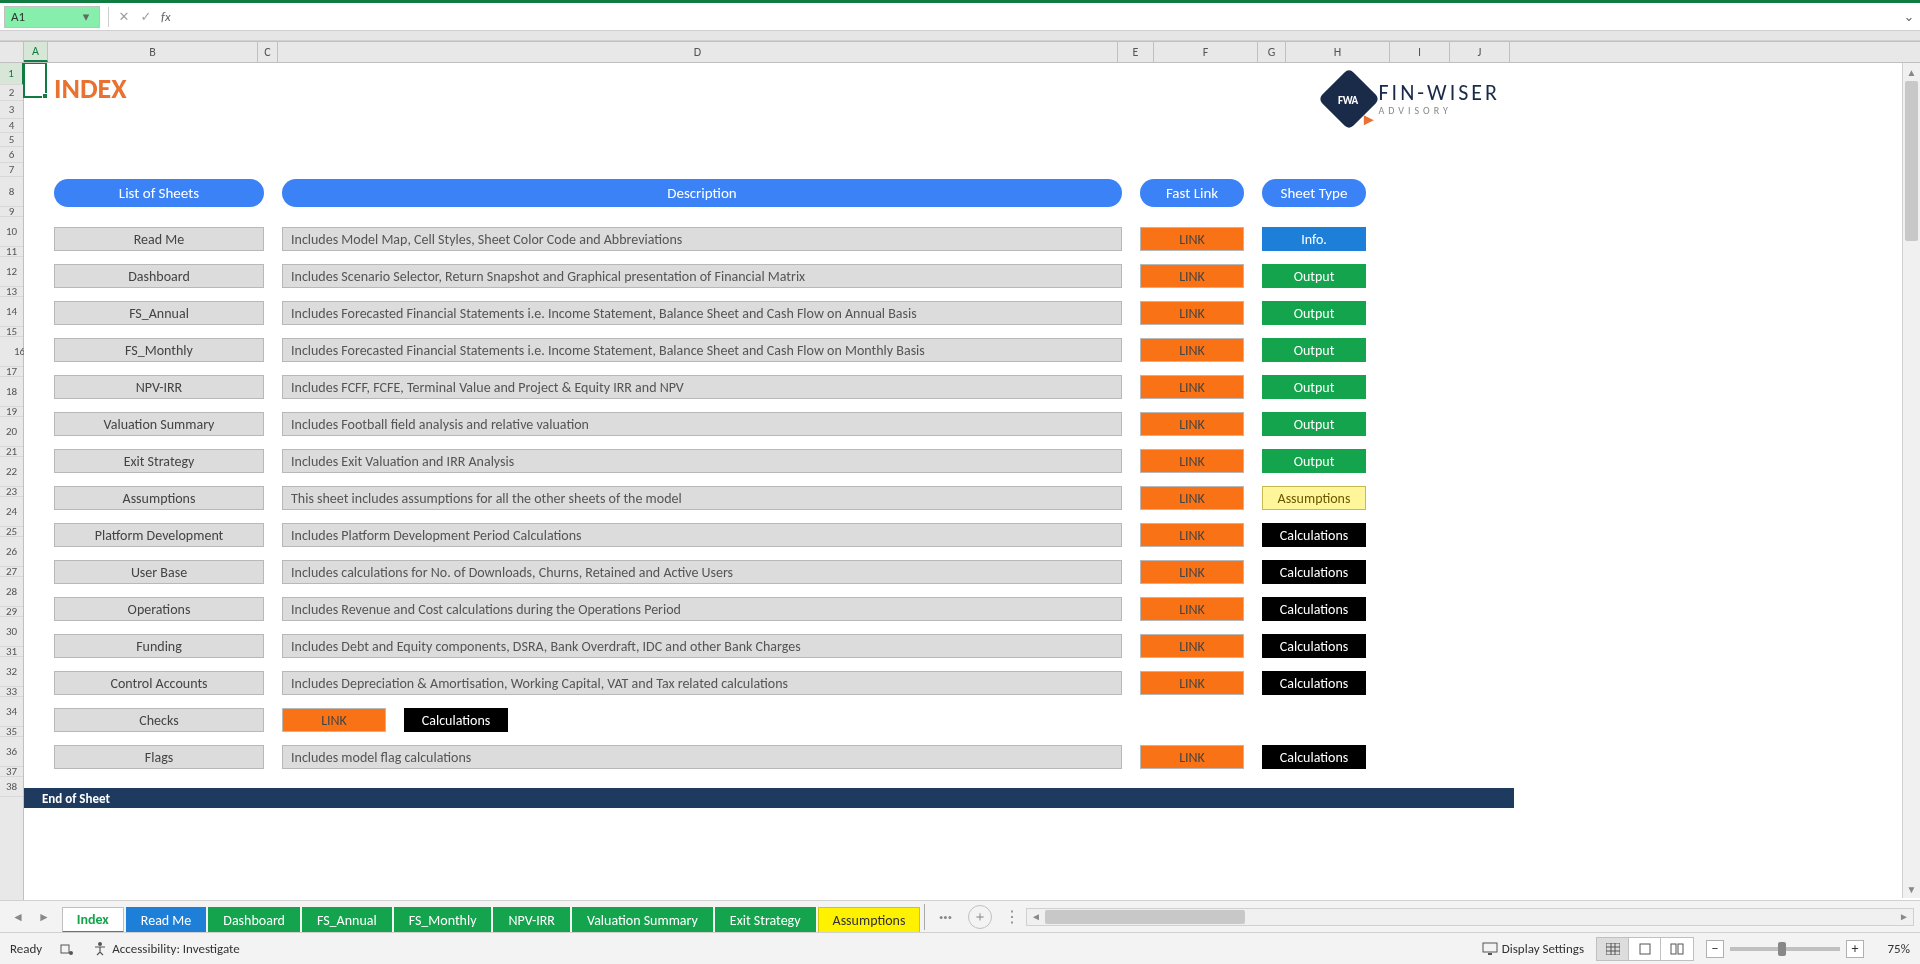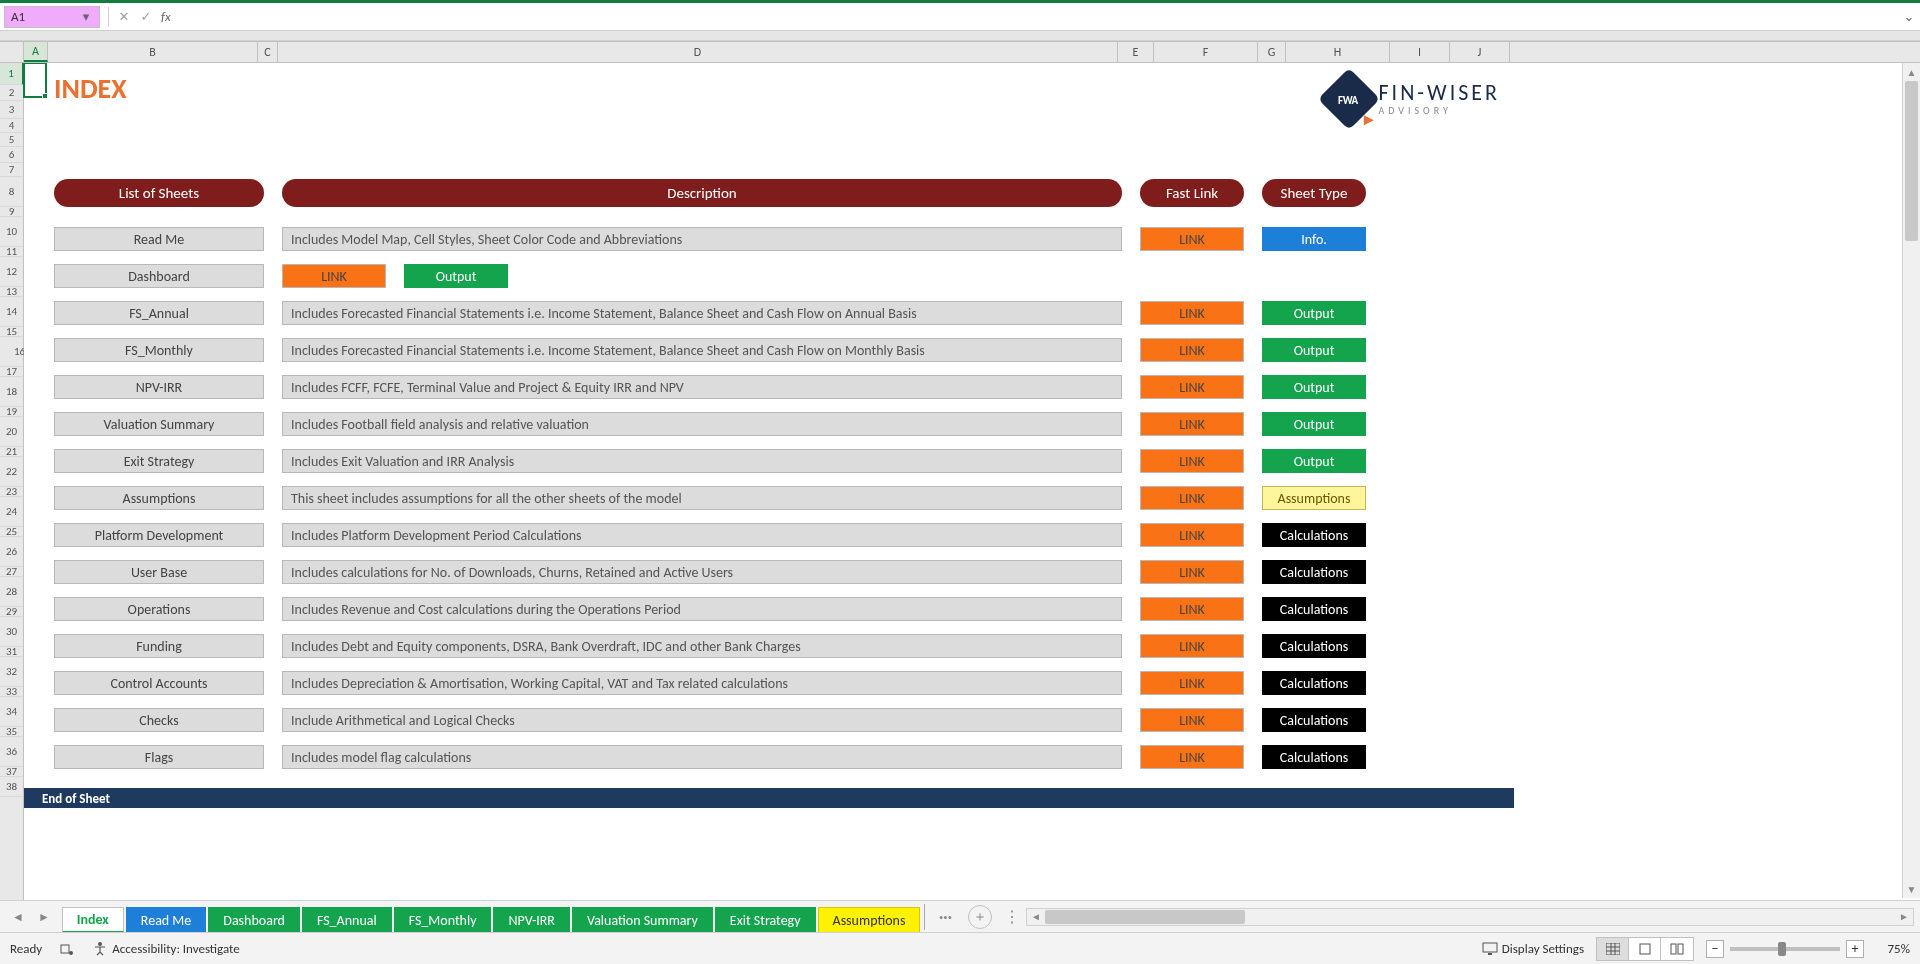--- a/index.html
+++ b/index.html
@@ -3,21 +3,21 @@
 <meta charset="utf-8">
 <style>
 * { margin: 0; padding: 0; box-sizing: border-box; }
 body { font-family: Calibri, 'Segoe UI', sans-serif; background: #f3f3f3; overflow: hidden; width: 1920px; height: 964px; position: relative; color: #333; }
 
 
 .topline { height: 3px; background: #107c41; width: 100%; }
 
 
 .fbar { height: 28px; background: #fff; border-bottom: 1px solid #d0d0d0; display: flex; align-items: center; font-size: 13px; }
-.name-box { width: 96px; height: 22px; margin: 3px 4px; border: 1px solid #c0c0c0; background: #f0abfc; display: flex; align-items: center; padding: 0 6px; }
+.name-box { width: 96px; height: 22px; margin: 3px 4px; border: 1px solid #c0c0c0; background: #86efac; display: flex; align-items: center; padding: 0 6px; }
 .name-box-dd { width: 14px; text-align: center; color: #666; cursor: pointer; }
 .fbar-sep { width: 1px; height: 20px; background: #d0d0d0; margin: 0 4px; }
 .fbar-btn { width: 22px; height: 22px; display: inline-flex; align-items: center; justify-content: center; color: #a0a0a0; }
 .fx { font-style: italic; color: #666; font-size: 13px; margin-left: 4px; }
 .formula-input { flex: 1; height: 22px; border: none; outline: none; padding: 0 6px; background: transparent; }
 .fbar-expand { width: 22px; text-align: center; color: #666; cursor: pointer; }
 
 
 .spacer { height: 10px; background: #e6e6e6; border-bottom: 1px solid #d0d0d0; }
 
@@ -51,21 +51,21 @@
 .logo-diamond { width: 44px; height: 44px; background: #1a2b4a; transform: rotate(45deg); border-radius: 6px; position: relative; }
 .logo-diamond::after { content: "FWA"; position: absolute; transform: rotate(-45deg); color: #fff; font-size: 11px; width: 44px; text-align: center; top: 17px; left: 0; font-weight: bold; letter-spacing: -0.5px; }
 .logo-arrow { position: absolute; transform: rotate(-45deg); right: -12px; top: 18px; width: 0; height: 0; border-left: 10px solid #e97132; border-top: 5px solid transparent; border-bottom: 5px solid transparent; }
 .logo-text { font-family: Calibri; }
 .logo-main { font-size: 22px; color: #1a2b4a; letter-spacing: 3px; font-weight: 500; line-height: 1; }
 .logo-sub { font-size: 10px; color: #888; letter-spacing: 4px; }
 
 
 .tbl { position: absolute; top: 116px; left: 30px; }
 .hdr { display: flex; gap: 18px; margin-bottom: 20px; }
-.hdr div { background: #7f1d1d; color: #fff; font-size: 15px; font-weight: 500; display: flex; align-items: center; justify-content: center; height: 28px; border-radius: 14px; }
+.hdr div { background: #3b82f6; color: #fff; font-size: 15px; font-weight: 500; display: flex; align-items: center; justify-content: center; height: 28px; border-radius: 14px; }
 
 .row { display: flex; gap: 18px; margin-bottom: 13px; }
 .cell-b { width: 210px; height: 24px; background: #dcdcdc; border: 1px solid #b8b8b8; color: #444; font-size: 14px; display: flex; align-items: center; justify-content: center; }
 .cell-d { width: 840px; height: 24px; background: #dcdcdc; border: 1px solid #b8b8b8; color: #555; font-size: 14px; display: flex; align-items: center; padding: 0 8px; }
 .cell-l { width: 104px; height: 24px; background: #f97316; border: 1px solid #b8b8b8; color: #444; font-size: 14px; display: flex; align-items: center; justify-content: center; cursor: pointer; }
 .cell-t { width: 104px; height: 24px; color: #fff; font-size: 14px; display: flex; align-items: center; justify-content: center; }
 .t-info { background: #1e7fd8; }
 .t-output { background: #14a44d; }
 .t-assum { background: #fff59a; color: #6b5900; border: 1px solid #c8b850; }
 .t-calc { background: #000; }
@@ -217,20 +217,21 @@
           </div>
           <div id="tbody">
               <div class="row">
                 <div class="cell-b">Read Me</div>
                 <div class="cell-d">Includes Model Map, Cell Styles, Sheet Color Code and Abbreviations</div>
                 <div class="cell-l">LINK</div>
                 <div class="cell-t t-info">Info.</div>
               </div>
               <div class="row">
                 <div class="cell-b">Dashboard</div>
+                <div class="cell-d">Includes Scenario Selector, Return Snapshot and Graphical presentation of Financial Matrix</div>
                 <div class="cell-l">LINK</div>
                 <div class="cell-t t-output">Output</div>
               </div>
               <div class="row">
                 <div class="cell-b">FS_Annual</div>
                 <div class="cell-d">Includes Forecasted Financial Statements i.e. Income Statement, Balance Sheet and Cash Flow on Annual Basis</div>
                 <div class="cell-l">LINK</div>
                 <div class="cell-t t-output">Output</div>
               </div>
               <div class="row">
@@ -288,21 +289,20 @@
                 <div class="cell-t t-calc">Calculations</div>
               </div>
               <div class="row">
                 <div class="cell-b">Control Accounts</div>
                 <div class="cell-d">Includes Depreciation &amp; Amortisation, Working Capital, VAT and Tax related calculations</div>
                 <div class="cell-l">LINK</div>
                 <div class="cell-t t-calc">Calculations</div>
               </div>
               <div class="row">
                 <div class="cell-b">Checks</div>
-                <div class="cell-d">Include Arithmetical and Logical Checks</div>
                 <div class="cell-l">LINK</div>
                 <div class="cell-t t-calc">Calculations</div>
               </div>
               <div class="row">
                 <div class="cell-b">Flags</div>
                 <div class="cell-d">Includes model flag calculations</div>
                 <div class="cell-l">LINK</div>
                 <div class="cell-t t-calc">Calculations</div>
               </div>
             </div>

